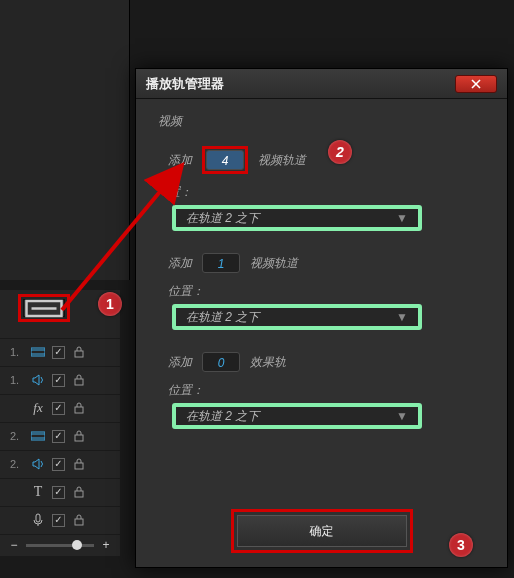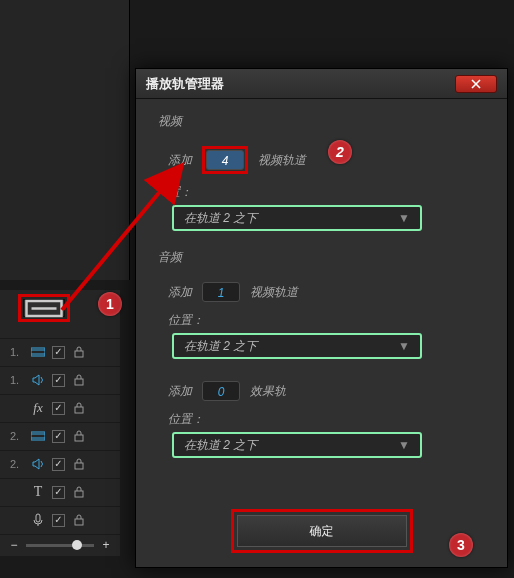--- a/index.html
+++ b/index.html
@@ -103,21 +103,21 @@
   .num-input {
     width: 38px; height: 20px;
     background: #202020; border: 1px solid #4a4a4a; border-radius: 3px;
     color: #3fa8e2; text-align: center; font-size: 12px; line-height: 20px;
   }
   .num-input.sel { background: #335a80; color:#fff; }
   .num-wrap-hl { border: 3px solid #d20000; padding: 1px; display:inline-block; }
   .pos-row { padding: 0 0 8px 10px; }
   .pos-label { color:#aaa; font-size:12px; margin-bottom:4px; }
   .dropdown {
-    height: 26px; background:#262626; border:2px solid #86efac; border-radius:3px;
+    height: 26px; background:#262626; border:4px solid #86efac; border-radius:3px;
     display:flex; align-items:center; justify-content:space-between;
     padding: 0 10px; color:#bbb; font-size:12px; width: 250px; margin-left:4px;
   }
   .dropdown .chev { color:#888; }
   .footer {
     position:absolute; left:0; right:0; bottom:14px;
     display:flex; justify-content:center;
   }
   .ok-btn {
     width: 170px; height: 32px;
@@ -290,21 +290,20 @@
       <div class="pos-row">
         <div class="pos-label">置：</div>
         <div class="dropdown">
           <span>在轨道 2 之下</span>
           <span class="chev">▼</span>
         </div>
       </div>
     </div>
 
     <div class="section">
-      <div class="section-title">音频</div>
       <div class="field-row">
         <span class="label">添加</span>
         <div class="num-input">1</div>
         <span class="label">视频轨道</span>
       </div>
       <div class="pos-row">
         <div class="pos-label">位置：</div>
         <div class="dropdown">
           <span>在轨道 2 之下</span>
           <span class="chev">▼</span>

